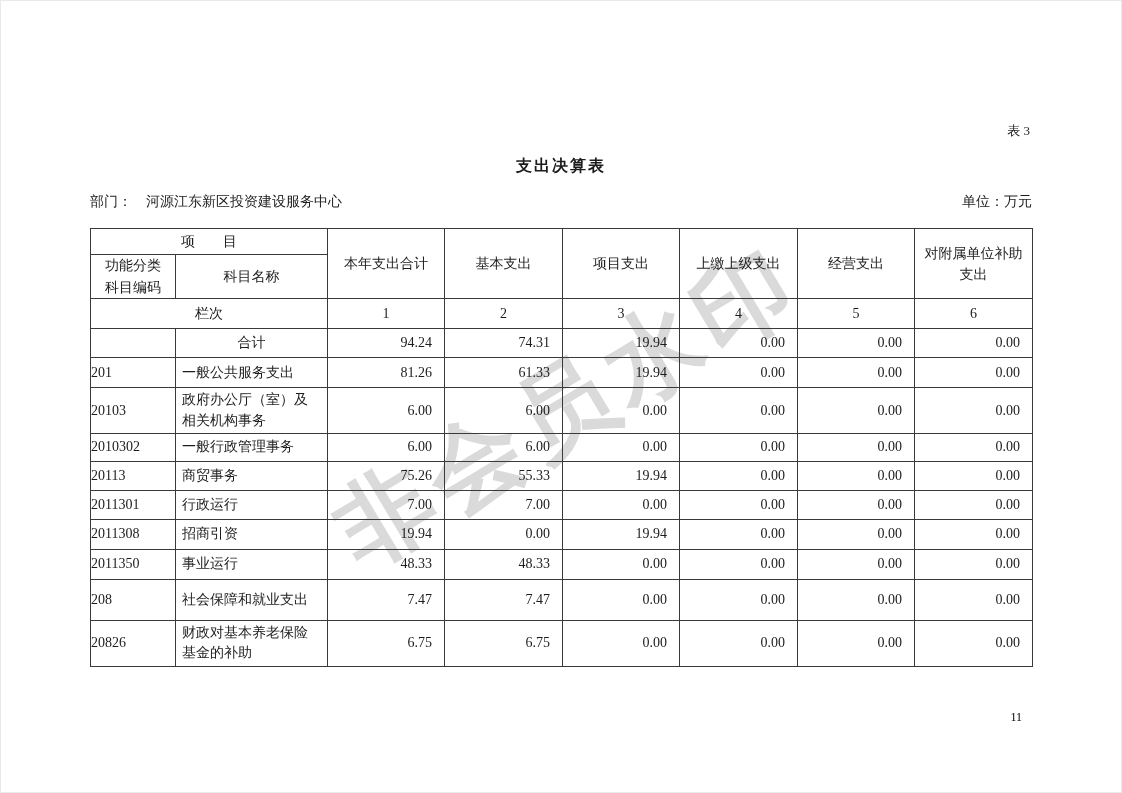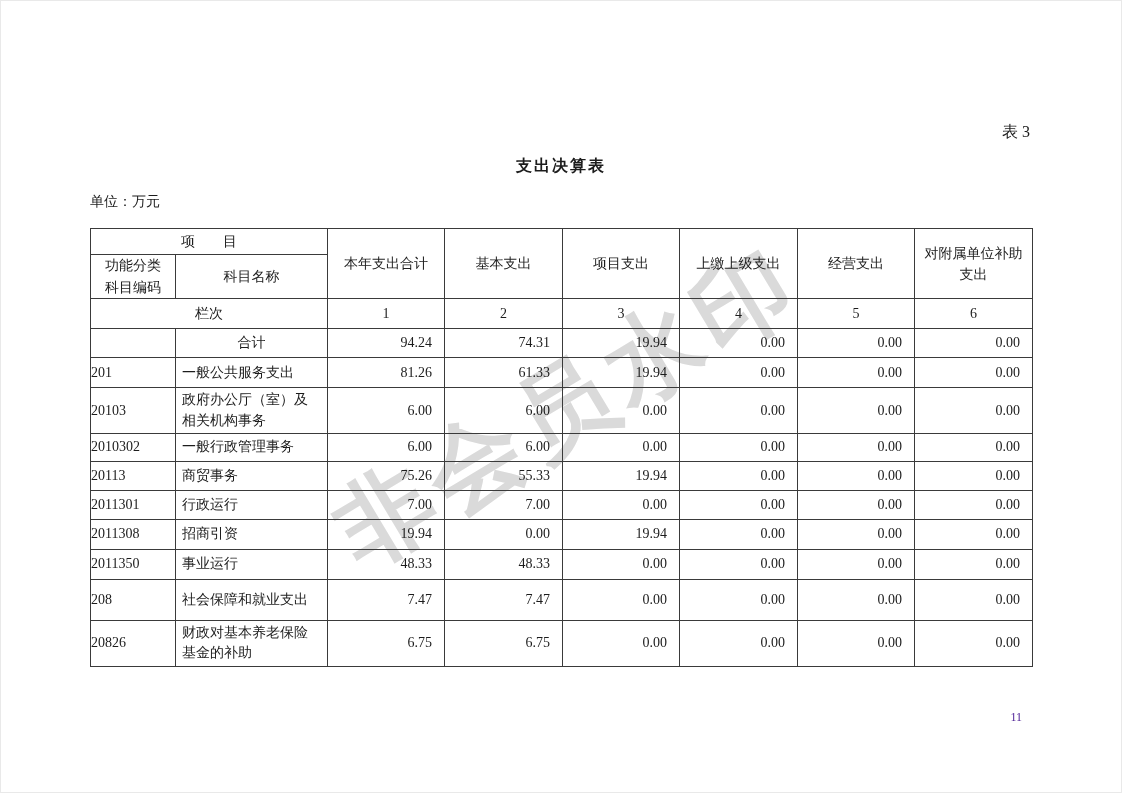--- a/index.html
+++ b/index.html
@@ -13,21 +13,21 @@
     width: 1122px;
     height: 793px;
     background: #ffffff;
     overflow: hidden;
     box-shadow: inset 0 0 0 1px #e9e9e9;
   }
   .corner-label {
     position: absolute;
     top: 122px;
     right: 92px;
-    font-size: 16px;
+    font-size: 13px;
     z-index: 2;
   }
   .title {
     position: absolute;
     top: 156px;
     left: 0;
     width: 100%;
     text-align: center;
     font-family: "DejaVu Sans", "Liberation Sans", sans-serif;
     font-size: 16px;
@@ -97,35 +97,38 @@
   tbody tr:nth-child(10) { height: 46px; }
   .td-code { text-align: left;  }
   .td-name { text-align: left;  padding: 2px 6px; line-height: 1.45; }
   .td-val  { text-align: right; padding-right: 12px; }
   tr.total-row .td-name { text-align: center; }
   .page-number {
     position: absolute;
     top: 710px;
     right: 100px;
     font-size: 12px;
-    color: #4c1d95;
+    color: #000000;
     z-index: 2;
     text-align: right;
   }
 </style>
 </head>
 <body>
 
 <div class="page">
 
   <div class="corner-label">表 3</div>
 
   <h1 class="title">支出决算表</h1>
 
   <div class="meta-row">
+    <div>
+      <span>部门：</span><span class="dept-name">河源江东新区投资建设服务中心</span>
+    </div>
     <div>
       <span>单位：</span><span>万元</span>
     </div>
   </div>
 
   <div class="watermark">非会员水印</div>
 
   <table class="report">
     <colgroup>
       <col style="width:85px">

